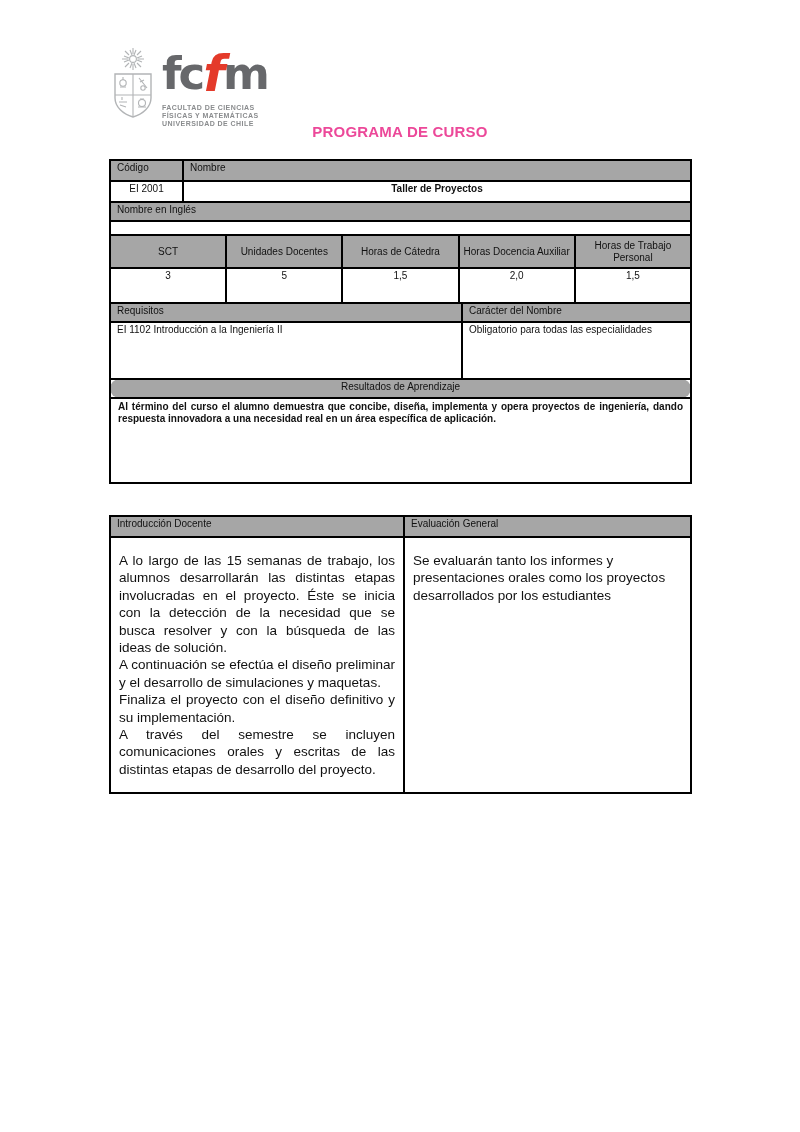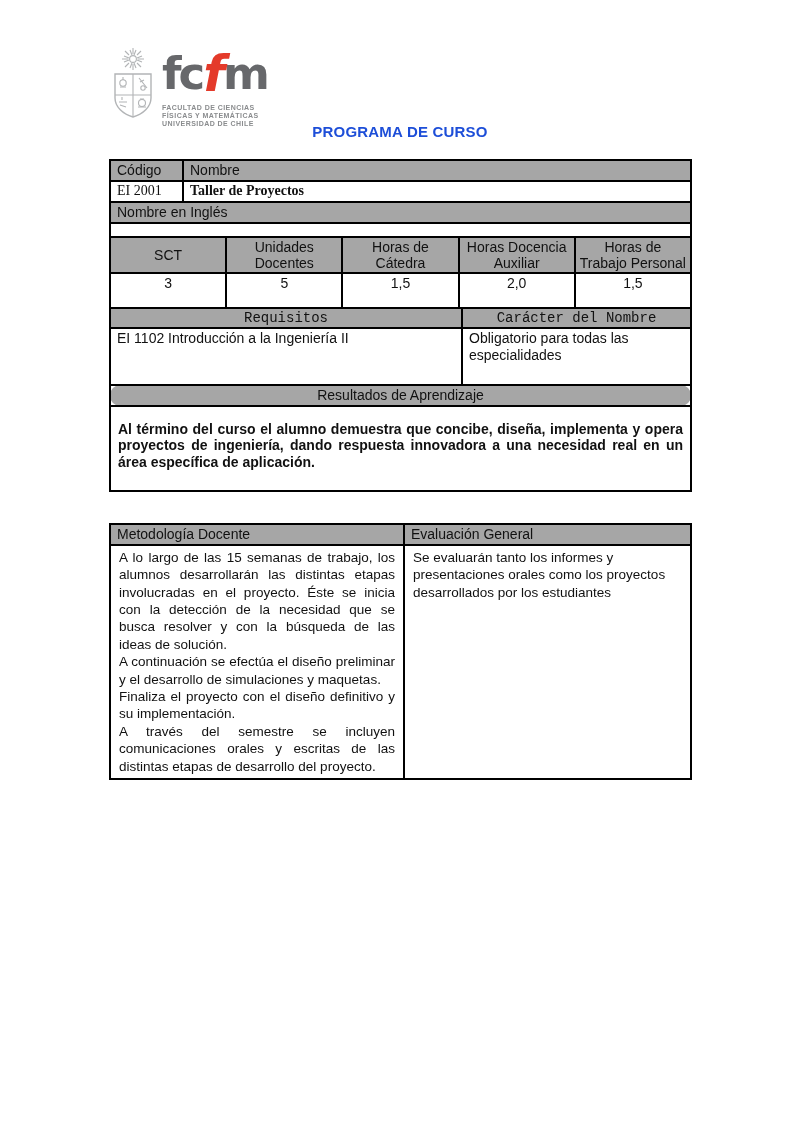--- a/index.html
+++ b/index.html
@@ -30,55 +30,55 @@
   .logo-caption {
     font-size:7px; line-height:8px; letter-spacing:0.45px;
     color:#8a8c8e; font-weight:bold; margin-top:2px;
     text-transform:uppercase; white-space:nowrap;
   }
 
   
   .doc-title {
     position:absolute; top:123px; left:0; width:800px;
     text-align:center; font-weight:bold; font-size:15px;
-    color:#1d4ed8; letter-spacing:0.2px;
+    color:#ec4899; letter-spacing:0.2px;
   }
 
   
   .doc-tables { position:absolute; left:109px; top:159px; width:583px; }
   table { width:100%; border-collapse:collapse; table-layout:fixed; margin-top:-2px; }
   table:first-child { margin-top:0; }
   td, th {
     border:2px solid #000;
-    font-size:14px; line-height:1.18;
+    font-size:10px; line-height:1.18;
     padding:1px 6px;
     vertical-align:top; text-align:left; font-weight:normal;
     color:#111;
   }
   .hdr { background:#a6a6a6; }
-  .center { text-align:left;font-family:Liberation Serif, serif; }
+  .center { text-align:center; }
   .bold { font-weight:bold; }
 
   .t-code .r-a td { height:21px; }
   .t-code .r-b td { height:21px; }
   .t-code .r-c td { height:19px; }
   .t-code .r-d td { height:14px; }
 
   .t-credits th { height:33px; vertical-align:middle; text-align:center; line-height:1.15; padding:1px 4px; }
   .t-credits td { height:35px; text-align:center; }
 
-  .t-req .r-h td { height:19px; text-align:center;font-family:Liberation Mono, monospace; }
+  .t-req .r-h td { height:19px; text-align:left; }
   .t-req .r-v td { height:57px; }
 
   .t-res .r-h td { height:19px; text-align:center;border-radius:10px; }
-  .t-res .r-b td { height:85px; font-weight:bold; text-align:justify; padding:14px 7px; }
+  .t-res .r-b td { height:85px; font-weight:bold; text-align:justify; padding:2px 7px; }
 
   .t-meth { margin-top:31px; }
   .t-meth .r-h td { height:21px; }
-  .t-meth .r-b td { height:210px; font-size:13.5px; line-height:1.29; padding:3px 8px; }
+  .t-meth .r-b td { height:210px; font-size:13.5px; line-height:1.29; padding:14px 8px; }
   .t-meth .r-b .just p { text-align:justify; }
   .t-meth p { margin:0; }
 </style>
 </head>
 <body>
 
 <div class="page">
 
   <div class="logo">
     <svg class="shield" viewBox="0 0 46 76" fill="none" stroke="#b2b4b6" stroke-width="1.1">
@@ -183,21 +183,21 @@
     </tbody>
       </table>
 
     <table class="t-meth">
       <colgroup>
           <col style="width:294px">
           <col>
         </colgroup>
       <tbody>
           <tr class="r-h">
-        <td class="hdr">Metodología Docente</td>
+        <td class="hdr">Introducción Docente</td>
         <td class="hdr">Evaluación General</td>
       </tr>
       <tr class="r-b">
         <td class="just">
           <p>A lo largo de las 15 semanas de trabajo, los alumnos desarrollarán las distintas etapas involucradas en el proyecto. Éste se inicia con la detección de la necesidad que se busca resolver y con la búsqueda de las ideas de solución.</p>
           <p>A continuación se efectúa el diseño preliminar y el desarrollo de simulaciones y maquetas.</p>
           <p>Finaliza el proyecto con el diseño definitivo y su implementación.</p>
           <p>A través del semestre se incluyen comunicaciones orales y escritas de las distintas etapas de desarrollo del proyecto.</p>
         </td>
         <td>Se evaluarán tanto los informes  y presentaciones orales  como los proyectos desarrollados por los estudiantes</td>

